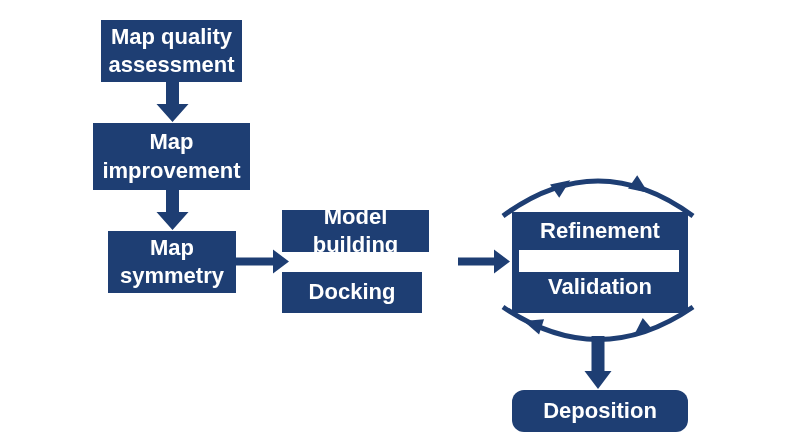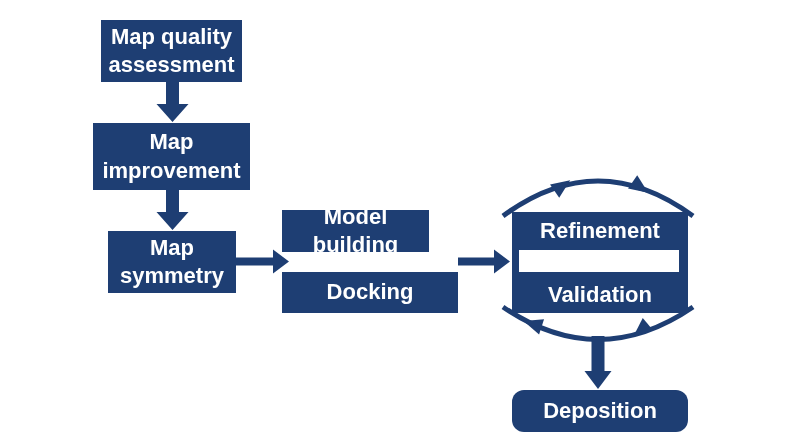--- a/index.html
+++ b/index.html
@@ -21,21 +21,21 @@
     text-align:center;
     font-weight:700; font-size:22px; line-height:1.28;
   }
   .node-label { white-space: pre-line; }
   .tall { display:block; }
   .tall .half {
     position:absolute; left:0; right:0;
     display:flex; align-items:center; justify-content:center;
   }
   .half-top    { top:0;    height:38px; }
-  .half-bottom { top:68px; height:31px; }
+  .half-bottom { top:60px; height:31px; }
   .stripe {
     position:absolute; left:7px; right:9px; top:38px; height:22px;
     background: var(--bg, #ffffff);
   }
 </style>
 </head>
 <body>
 
 <div id="canvas" style="--accent: #1e3e73; --ink: #ffffff; --bg: #ffffff;">
 
@@ -72,21 +72,21 @@
 
   <div class="node" style="left:108px; top:231px; width:128px; height:62px;">
     <span class="node-label">Map
 symmetry</span>
   </div>
 
   <div class="node" style="left:282px; top:210px; width:147px; height:42px;">
     <span class="node-label">Model building</span>
   </div>
 
-  <div class="node" style="left:282px; top:272px; width:176px; height:41px;">
+  <div class="node" style="left:282px; top:272px; width:140px; height:41px;">
     <span class="node-label">Docking</span>
   </div>
 
   <div class="node tall" style="left:512px; top:212px; width:176px; height:101px;">
     <div class="half half-top">
       <span class="node-label">Refinement</span>
     </div>
     <div class="stripe"></div>
     <div class="half half-bottom">
       <span class="node-label">Validation</span>

